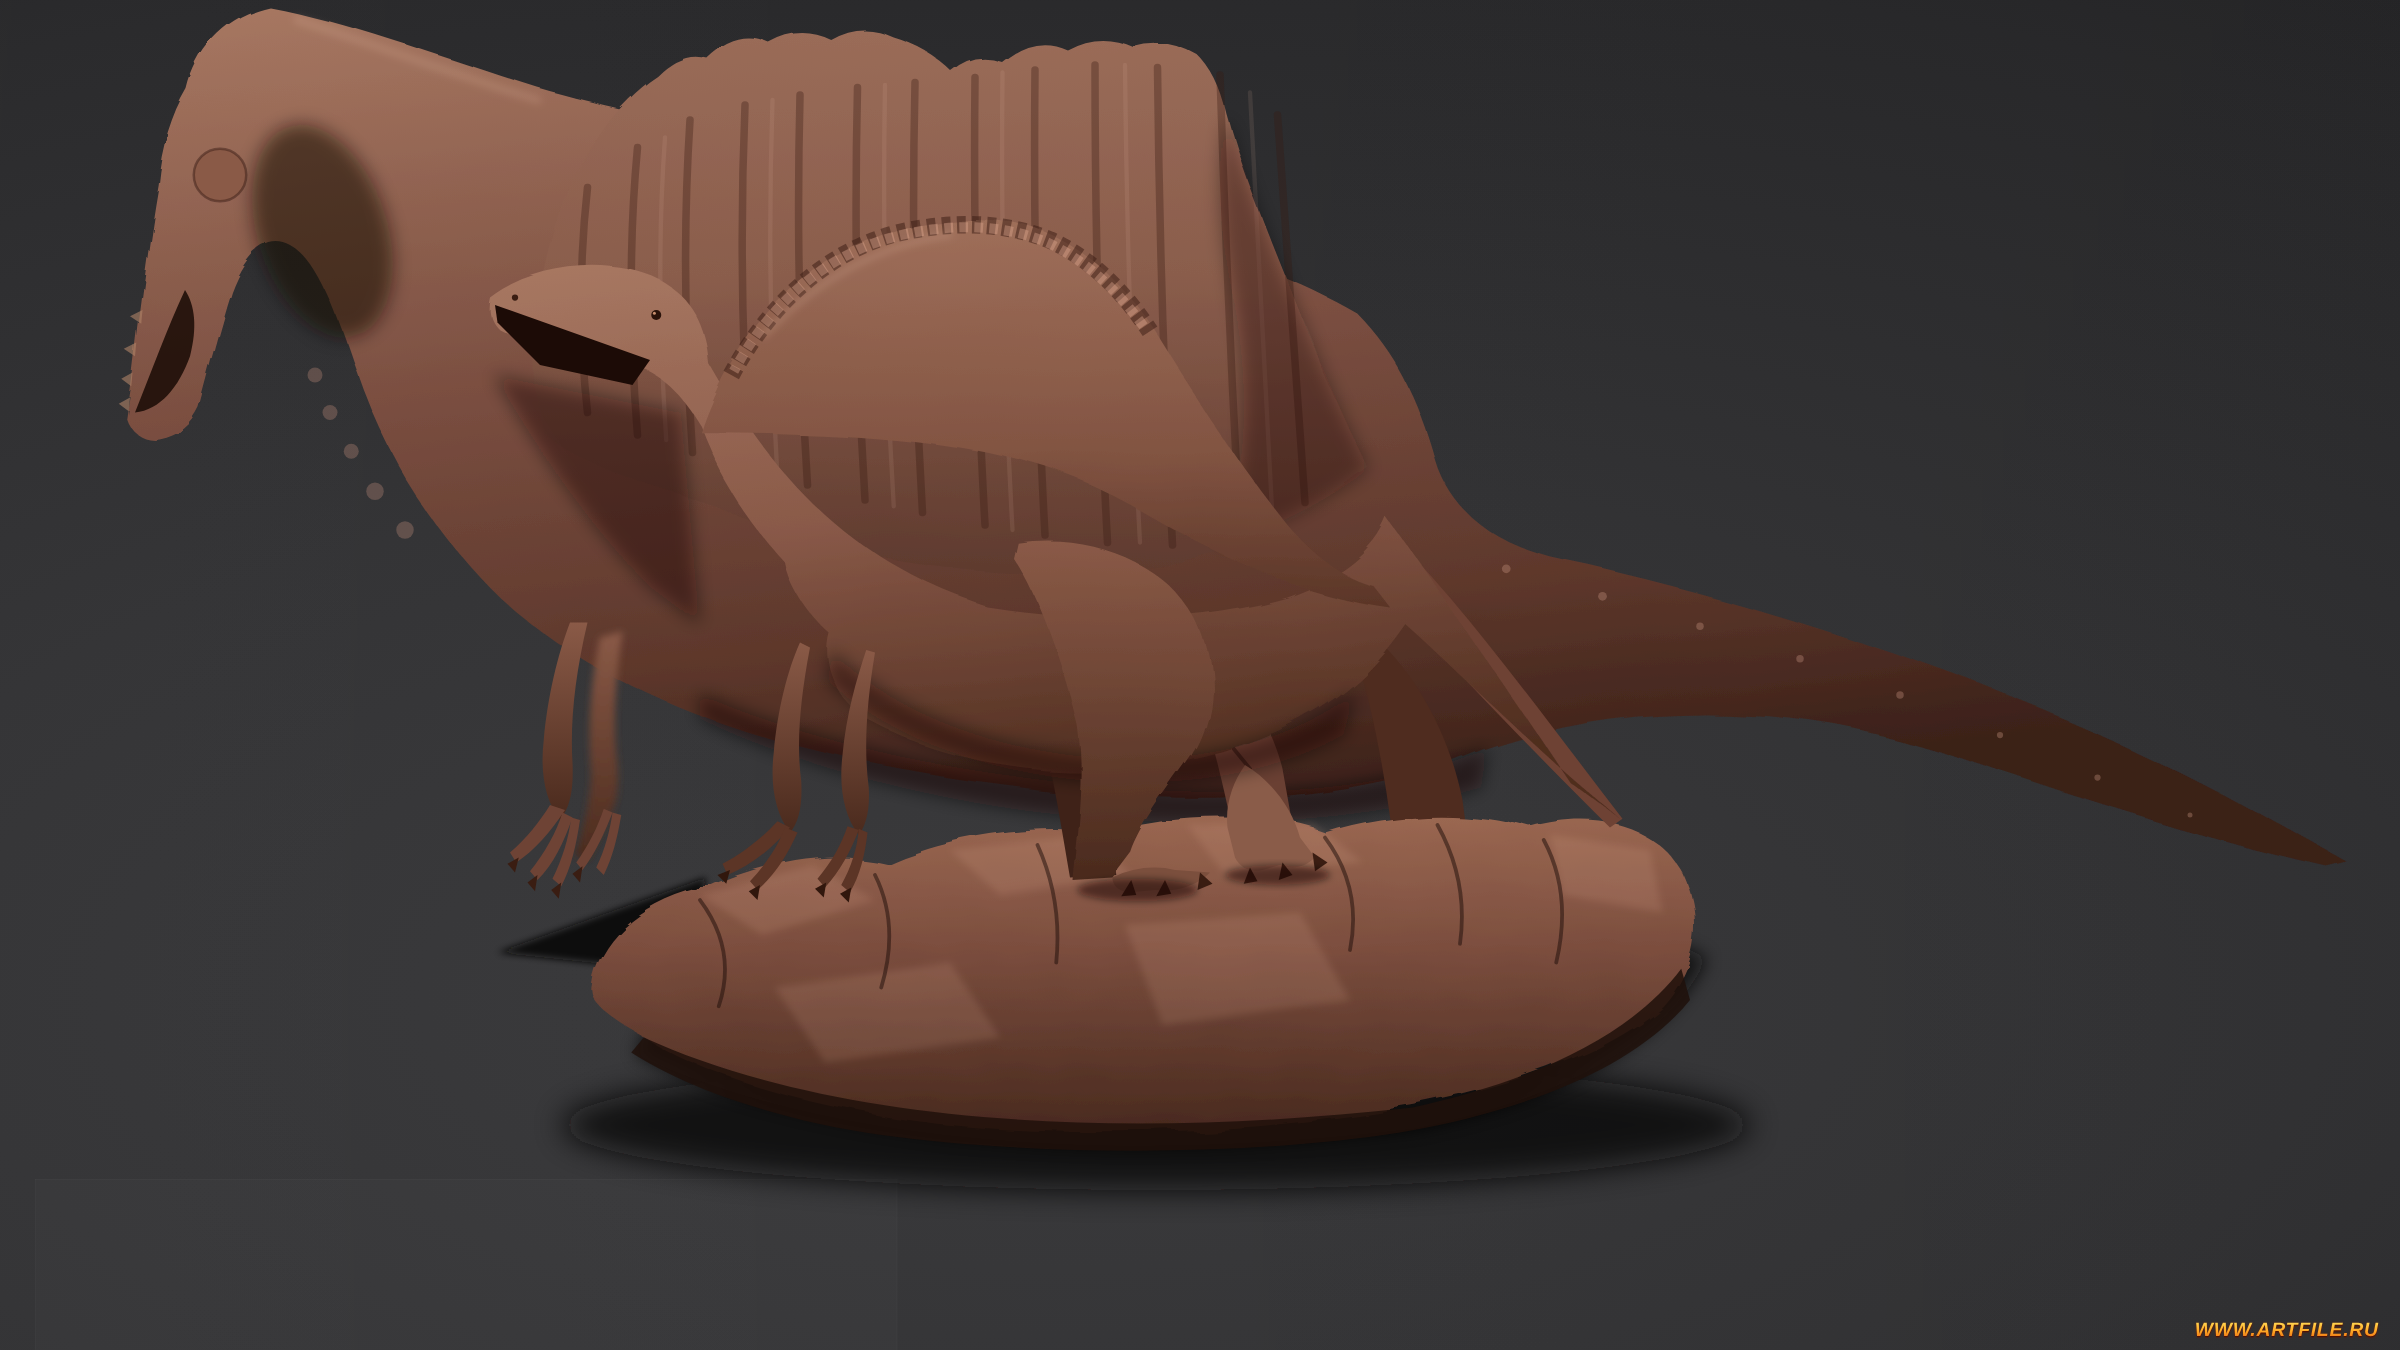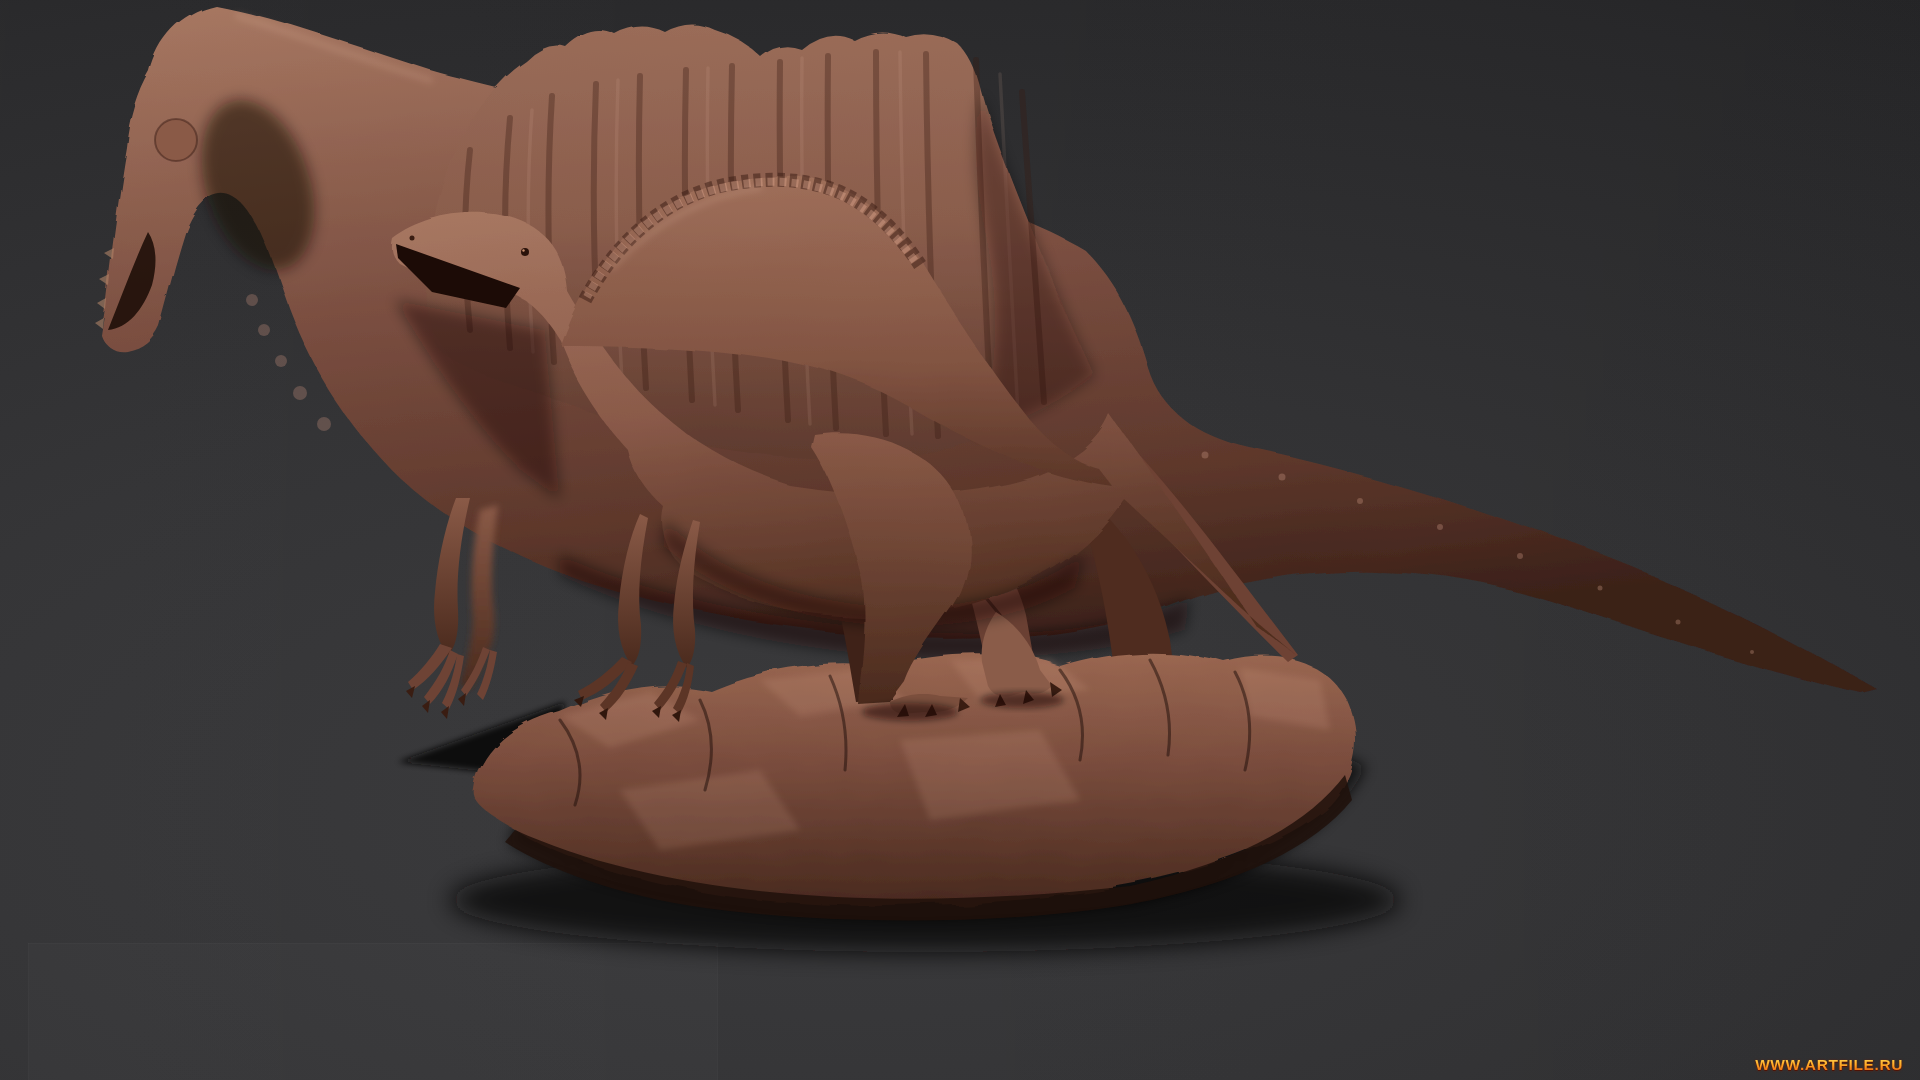--- a/index.html
+++ b/index.html
@@ -11,21 +11,21 @@
       radial-gradient(ellipse 165% 125% at 44% 74%, #3b3b3d 0%, #333335 32%, #29292b 62%, #1d1d1f 88%, #171719 100%);
   }
   .canvas-panel{
     position:absolute;left:28px;top:943px;width:690px;height:137px;
     background:rgba(255,255,255,0.018);
     box-shadow:inset 0 1px 0 rgba(255,255,255,0.025), inset 1px 0 0 rgba(255,255,255,0.02), inset -1px 0 0 rgba(255,255,255,0.02);
   }
   svg.art{position:absolute;left:0;top:0;}
   .watermark{
     position:absolute;right:17px;bottom:6px;
-    font-size:15.5px;font-weight:700;letter-spacing:0.6px;
+    font-size:15.5px;font-weight:700;font-style:italic;letter-spacing:0.6px;
     background:linear-gradient(180deg,#ffe25e 0%,#ffaa26 48%,#e2500b 100%);
     -webkit-background-clip:text;background-clip:text;color:transparent;
     filter:drop-shadow(0 1px 0 rgba(80,15,0,0.85)) drop-shadow(0 0 1px rgba(120,30,0,0.6));
     user-select:none;
     text-align:center;
   }
 </style>
 </head>
 <body>
 

